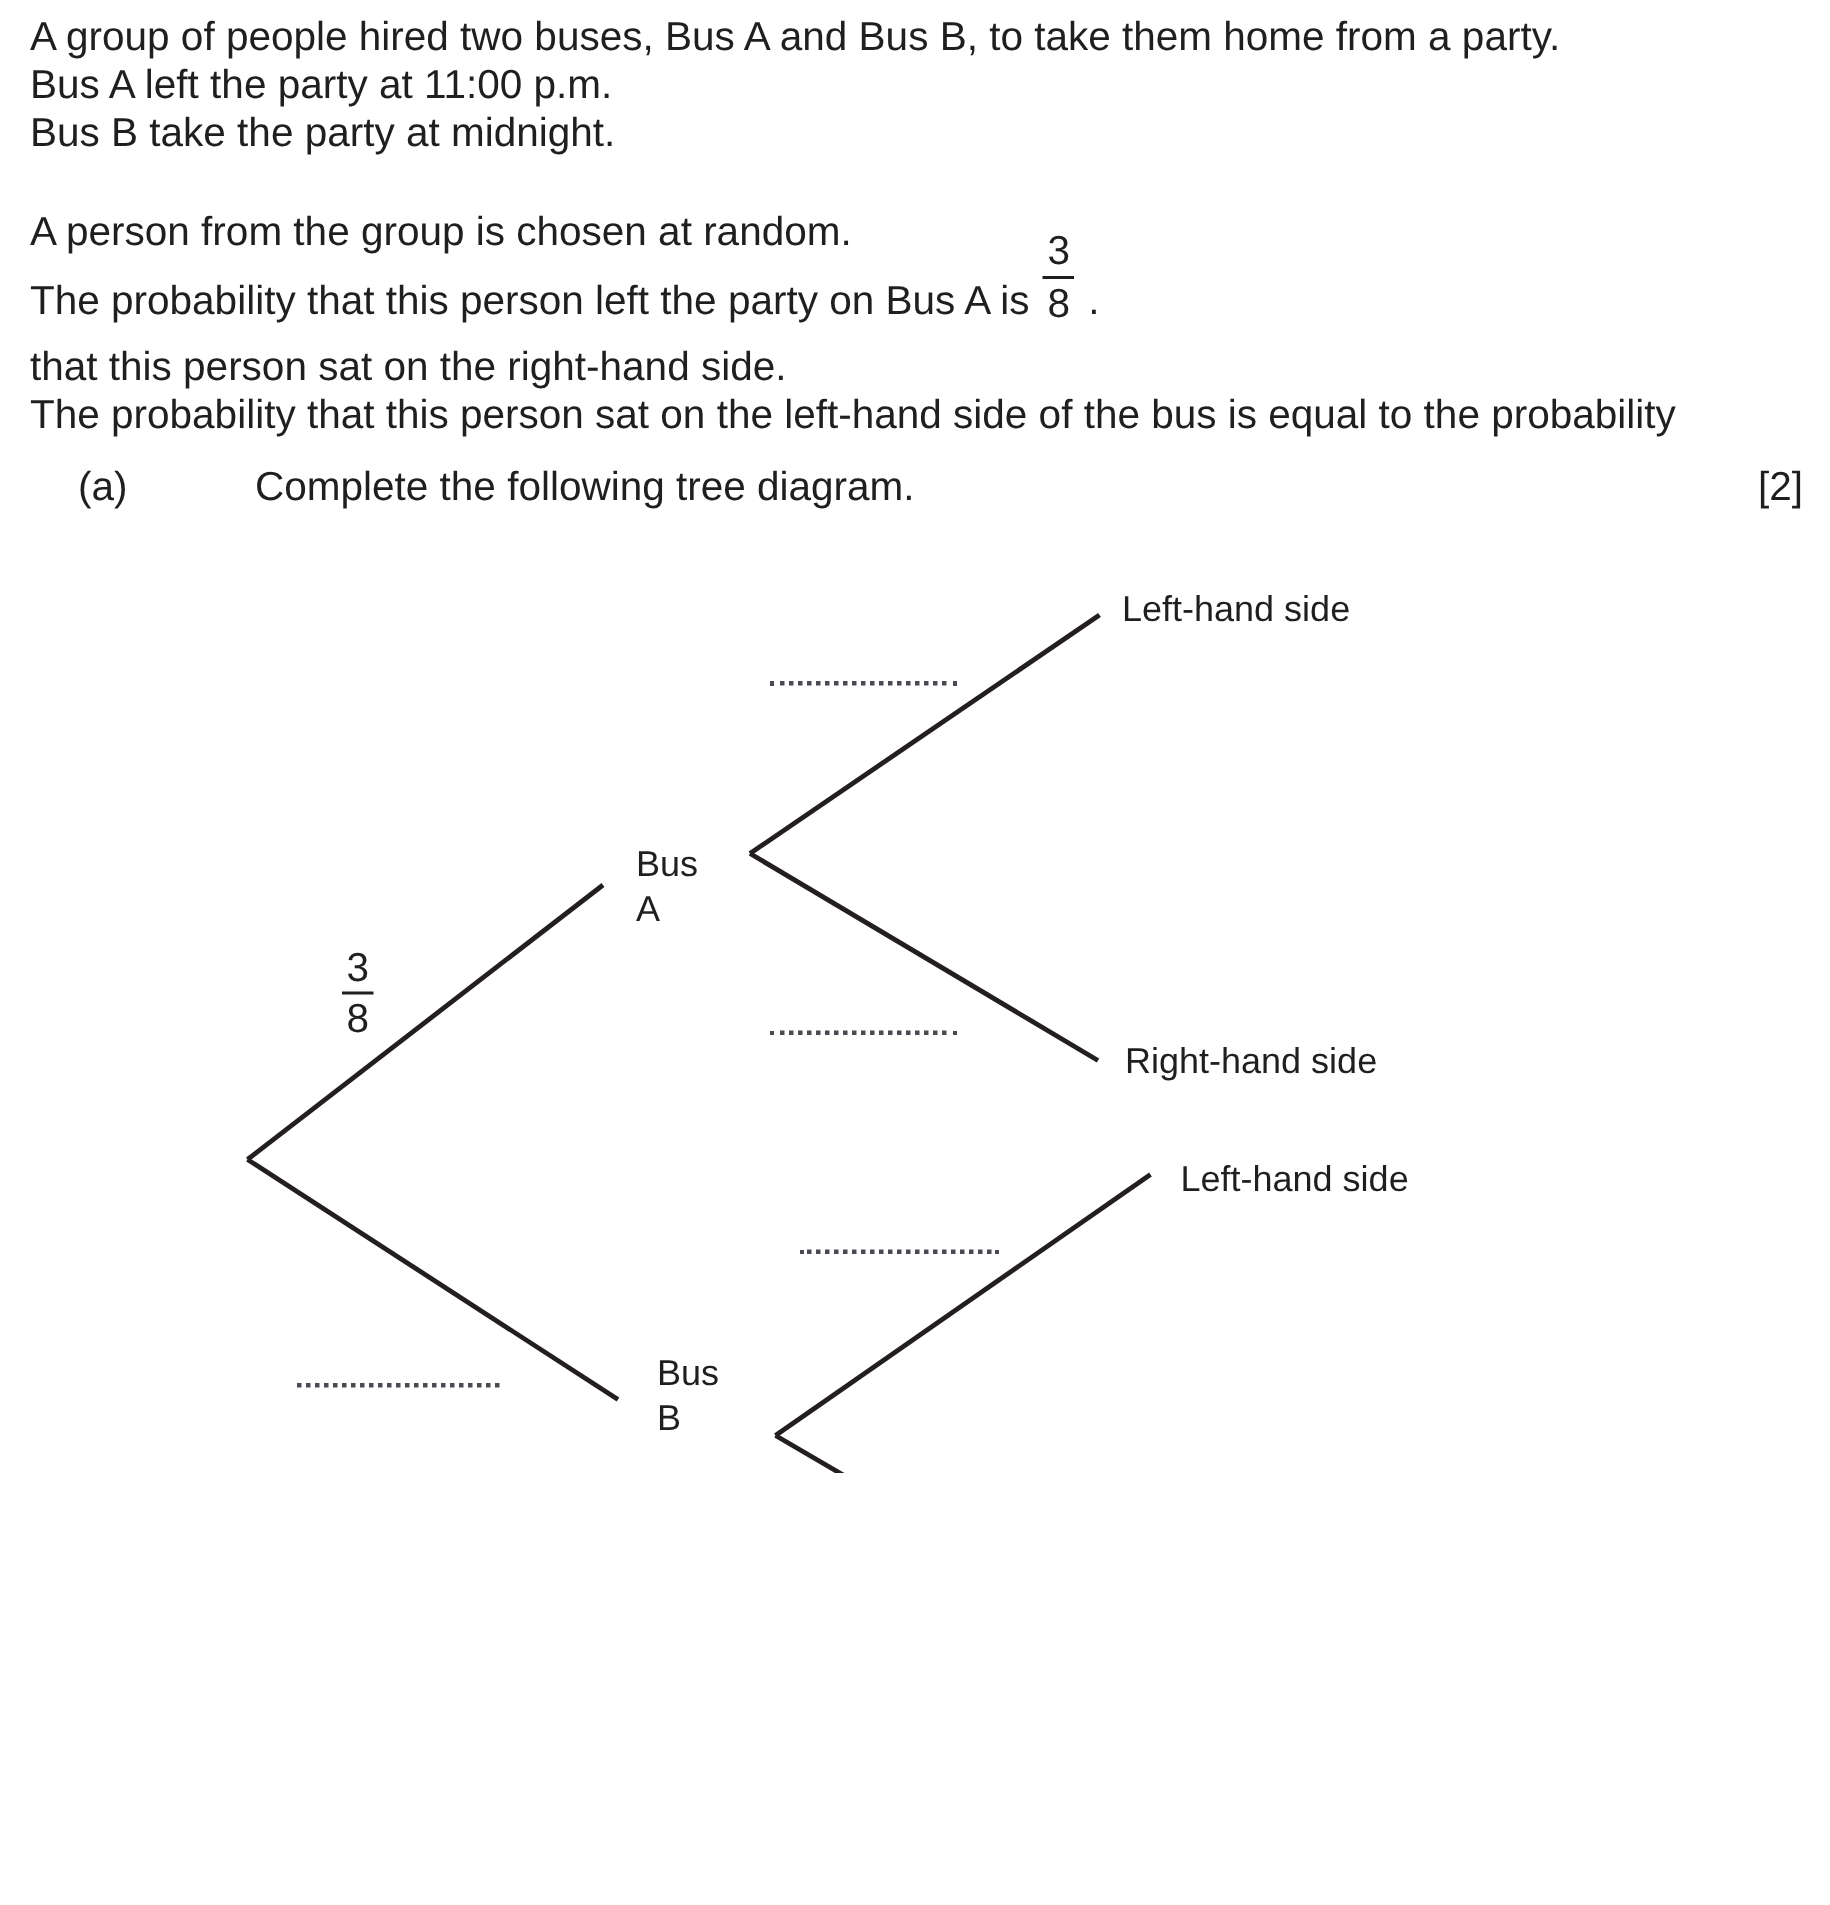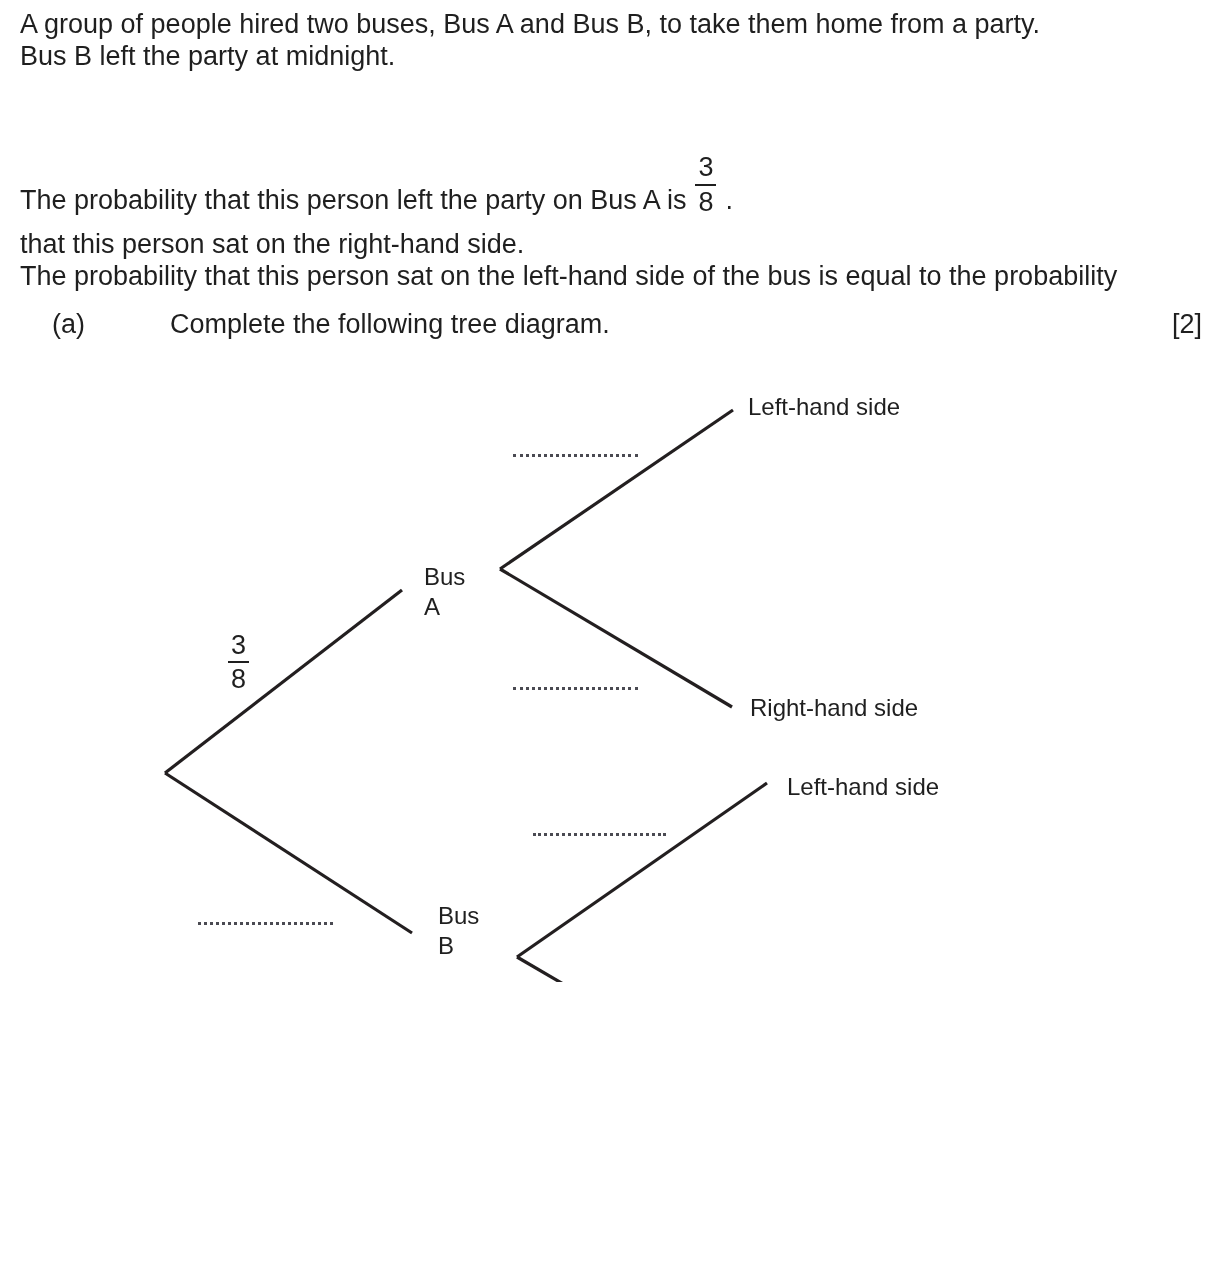--- a/index.html
+++ b/index.html
@@ -17,23 +17,25 @@
   .blank { position:absolute; height:0; border-bottom:3px dotted #4a4a52; }
   svg.branches { position:absolute; left:0; top:0; pointer-events:none; }
 </style>
 </head>
 <body>
 
 <div class="page">
 
   <div class="txt" style="left:20px; top:8px;">
     <div>A group of people hired two buses, Bus A and Bus B, to take them home from a party.</div>
-    <div>Bus B left the party at midnight.</div>
+    <div>Bus A left the party at 11:00 p.m.</div>
+    <div>Bus B take the party at midnight.</div>
   </div>
 
+  <div class="txt" style="left:20px; top:138px;">A person from the group is chosen at random.</div>
   <div class="txt fracline2" style="left:20px; top:152px; height:64px;">
     <span>The probability that this person left the party on Bus A is</span>
     <span class="frac">
       <span class="num">3</span>
       <span class="den">8</span>
     </span>
     <span>.</span>
   </div>
 
   <div class="txt" style="left:20px; top:228px;">

